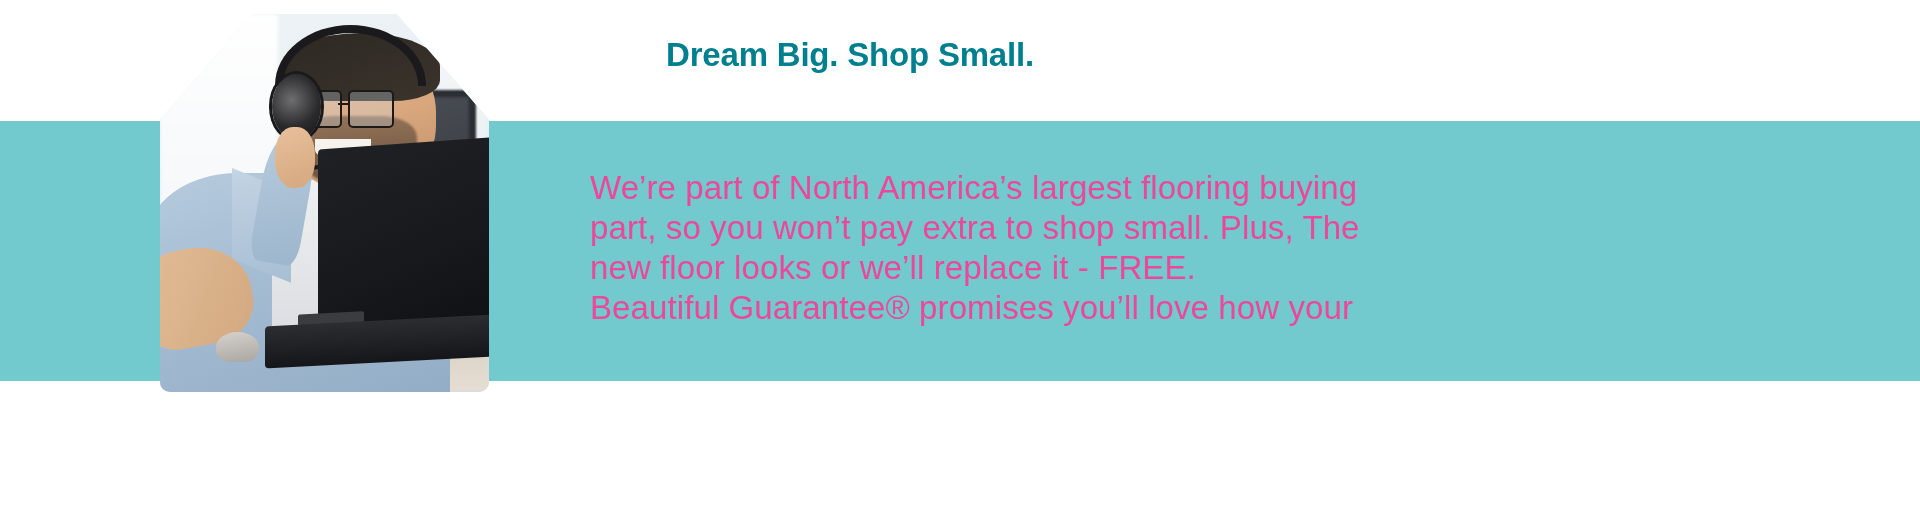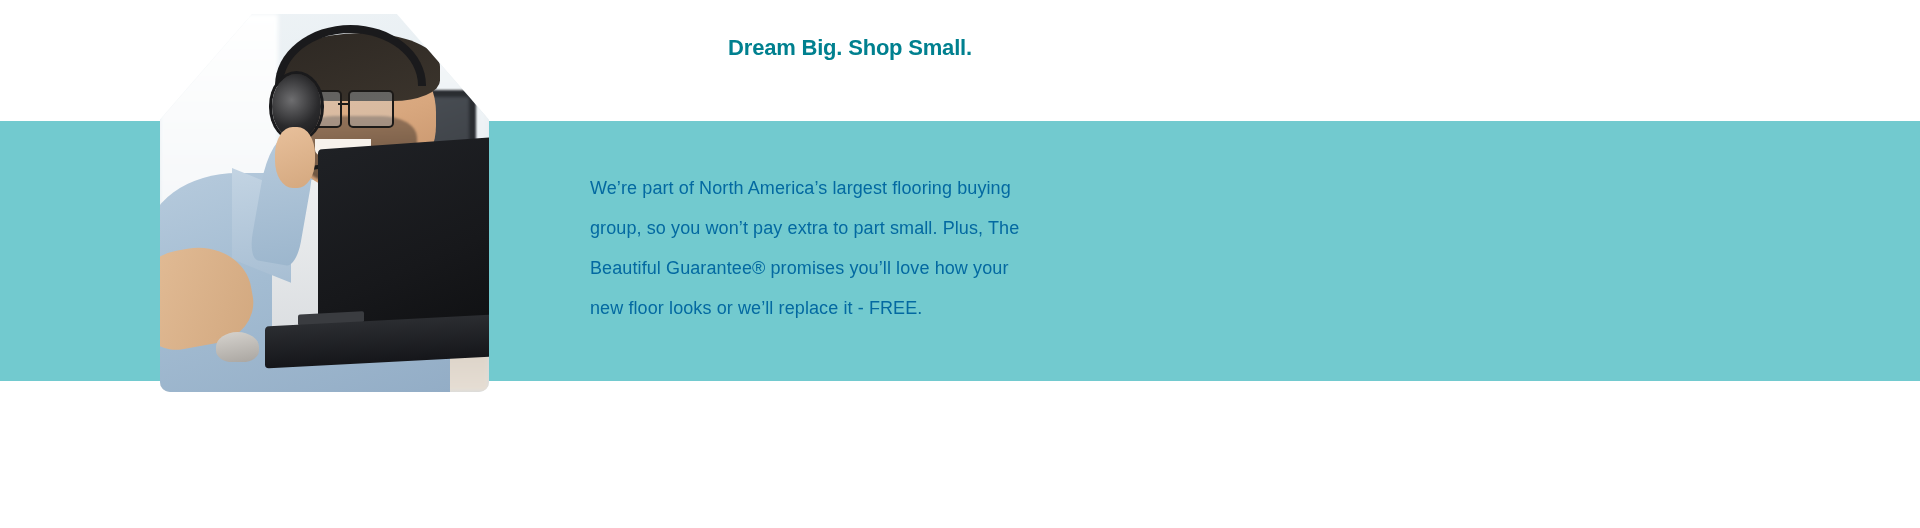--- a/index.html
+++ b/index.html
@@ -35,21 +35,21 @@
   
   .headline {
     position: absolute;
     left: 460px;
     top: 12px;
     width: 780px;
     text-align: center;
     color: #00808f;
     font-family: "Liberation Sans", sans-serif;
     font-weight: bold;
-    font-size: 22px;
+    font-size: 33px;
     line-height: 42px;
     letter-spacing: -0.2px;
     z-index: 6;
   }
   .headline .hl-line {
     display: block;
     white-space: nowrap;
   }
 
   
@@ -332,24 +332,24 @@
     border-radius: 2px;
     transform: skewY(-3deg);
   }
 
   
   .body-copy {
     position: absolute;
     left: 590px;
     top: 168px;
     width: 720px;
-    color: #0369a1;
+    color: #ec4899;
     font-family: "Liberation Sans", sans-serif;
     font-weight: normal;
-    font-size: 18px;
+    font-size: 33px;
     line-height: 40px;
     letter-spacing: 0.1px;
     z-index: 6;
   }
   .body-copy .bc-line {
     display: block;
     white-space: nowrap;
   }
 </style>
 </head>
@@ -395,18 +395,18 @@
       <div class="mouse"></div>
 
       <div class="laptop-screen"></div>
       <div class="laptop-hinge"></div>
       <div class="laptop-base"></div>
     </div>
   </div>
 
   <div class="body-copy">
     <span class="bc-line">We’re part of North America’s largest flooring buying</span>
-    <span class="bc-line">group, so you won’t pay extra to part small. Plus, The</span>
+    <span class="bc-line">part, so you won’t pay extra to shop small. Plus, The</span>
+    <span class="bc-line">new floor looks or we’ll replace it - FREE.</span>
     <span class="bc-line">Beautiful Guarantee® promises you’ll love how your</span>
-    <span class="bc-line">new floor looks or we’ll replace it - FREE.</span>
   </div>
 
 </div>
 
 </body></html>

